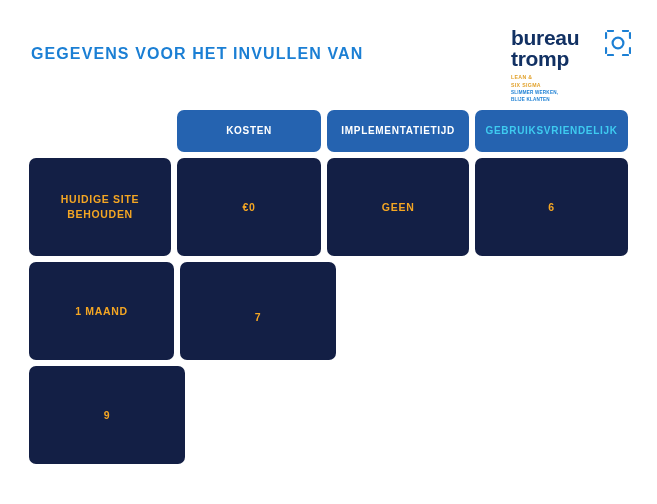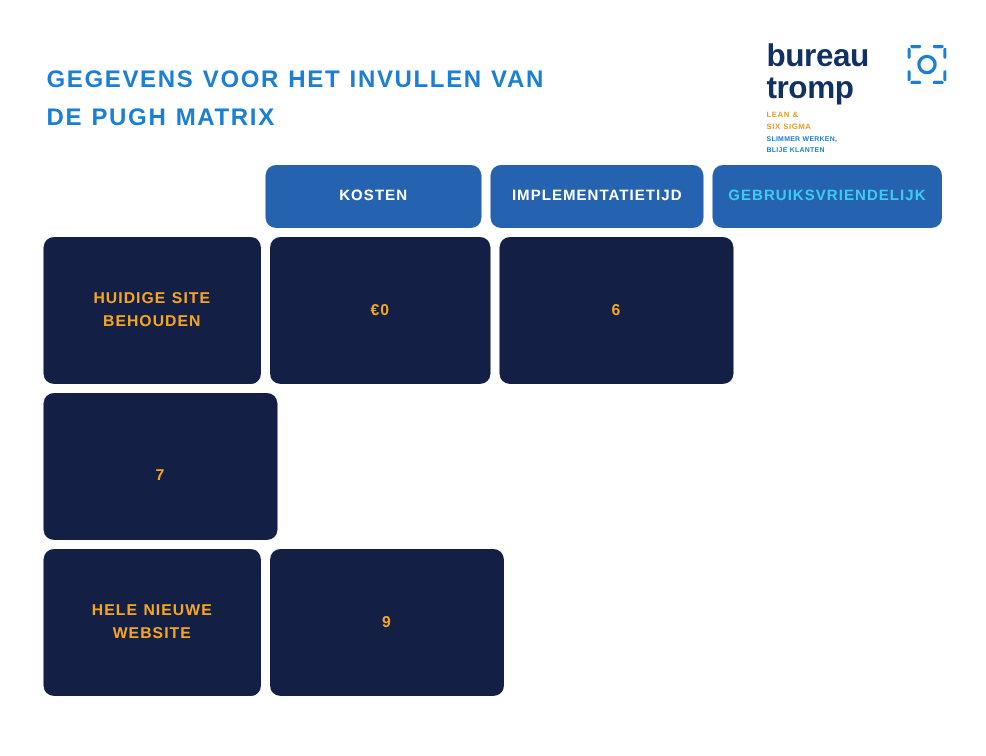--- a/index.html
+++ b/index.html
@@ -136,21 +136,20 @@
   }
   .val-offset { padding-top: 16px; }
 </style>
 </head>
 <body>
 
 <div class="slide">
 
   <div class="title">
     <span class="line">GEGEVENS VOOR HET INVULLEN VAN</span>
-    <span class="line">DE PUGH MATRIX</span>
   </div>
 
   <div class="logo">
     <svg class="logo-mark" viewBox="0 0 26 26">
       <path d="M3 1 H8 M1 3 V8 M25 3 V8 M18 1 H23 M3 25 H8 M1 18 V23 M25 18 V23 M18 25 H23" stroke="#1b7fd4" stroke-width="2.2" fill="none" stroke-linecap="round"></path>
       <circle cx="13" cy="13" r="5.4" stroke="#1b7fd4" stroke-width="2.2" fill="none"></circle>
     </svg>
     <div class="logo-word">
       <span>bureau</span>
     </div>
@@ -179,31 +178,27 @@
     </div>
 
     <div class="grid-row body-row">
       <div class="cell c0">
         <span>
           <span>HUIDIGE SITE</span><br>
           <span>BEHOUDEN</span>
         </span>
       </div>
       <div class="cell c1 val">€0</div>
+      <div class="cell c2 val">GEEN</div>
       <div class="cell c3 val">6</div>
     </div>
 
     <div class="grid-row body-row">
+      <div class="cell c2 val">1 MAAND</div>
       <div class="cell c3 val val-offset">7</div>
     </div>
 
     <div class="grid-row body-row">
-      <div class="cell c0">
-        <span>
-          <span>HELE NIEUWE</span><br>
-          <span>WEBSITE</span>
-        </span>
-      </div>
       <div class="cell c3 val">9</div>
     </div>
 
   </div>
 </div>
 
 </body></html>

